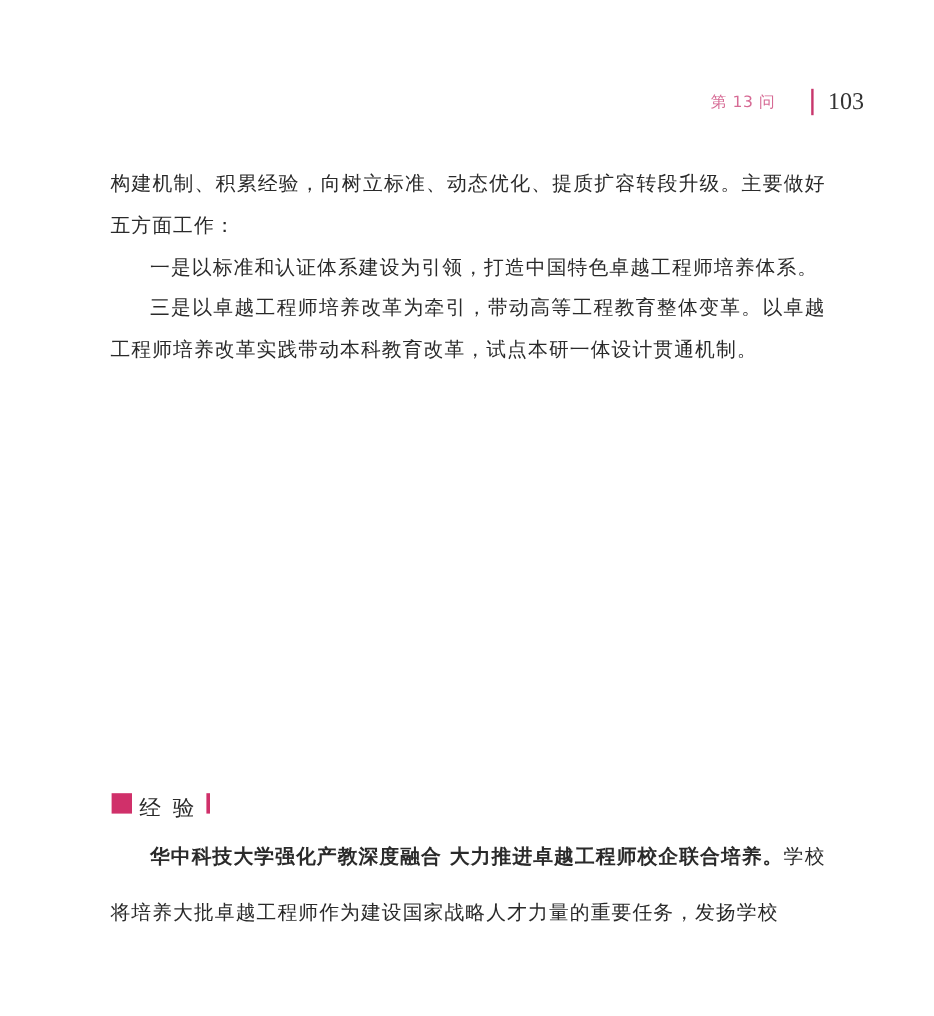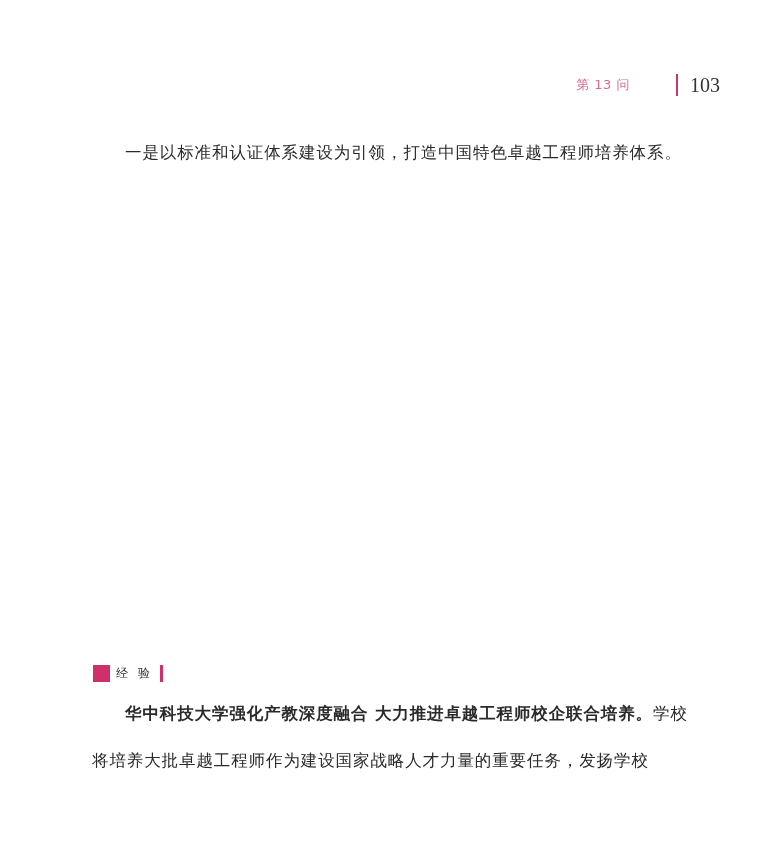--- a/index.html
+++ b/index.html
@@ -21,21 +21,21 @@
       right: 58px;
       display: flex;
       align-items: center;
       height: 22px;
       font-family: "DejaVu Sans", "Liberation Sans", sans-serif;
       font-size: 13px;
       color: #444;
     }
     .running-header .qnum {
       color: #d66a94;
-      margin-right: 28px;
+      margin-right: 12px;
       letter-spacing: 0.5px;
     }
     .running-header .qtitle {
       color: #3a3a3a;
       letter-spacing: 0.3px;
     }
     .running-header .divider {
       display: inline-block;
       width: 2px;
       height: 22px;
@@ -63,24 +63,24 @@
     }
     .body-text p.indent {
       text-indent: 2em;
     }
 
     .section-heading {
       position: absolute;
       left: 93px;
       top: 661px;
       display: flex;
-      align-items: center;
+      align-items: flex-start;
       height: 24px;
       font-family: "DejaVu Sans", "Liberation Sans", sans-serif;
-      font-size: 12px;
+      font-size: 18px;
       color: #2a2a2a;
     }
     .section-heading .marker {
       width: 17px;
       height: 17px;
       background: #d0306a;
       margin-right: 6px;
     }
     .section-heading .label {
       letter-spacing: 10px;
@@ -115,21 +115,23 @@
 </head>
 <body>
 
 <div class="running-header">
   <span class="qnum">第 13 问</span>
   <span class="divider"></span>
   <span class="pageno">103</span>
 </div>
 
 <div class="body-text">
+  <p>构建机制、积累经验，向树立标准、动态优化、提质扩容转段升级。主要做好五方面工作：</p>
   <p class="indent">一是以标准和认证体系建设为引领，打造中国特色卓越工程师培养体系。</p>
+  <p class="indent">三是以卓越工程师培养改革为牵引，带动高等工程教育整体变革。以卓越工程师培养改革实践带动本科教育改革，试点本研一体设计贯通机制。</p>
 </div>
 
 <div class="section-heading">
   <span class="marker"></span>
   <span class="label">经验</span>
   <span class="bar"></span>
 </div>
 
 <div class="case-text">
   <p><span class="bold-lead">华中科技大学强化产教深度融合 大力推进卓越工程师校企联合培养。</span><span>学校将培养大批卓越工程师作为建设国家战略人才力量的重要任务，发扬学校</span></p>

